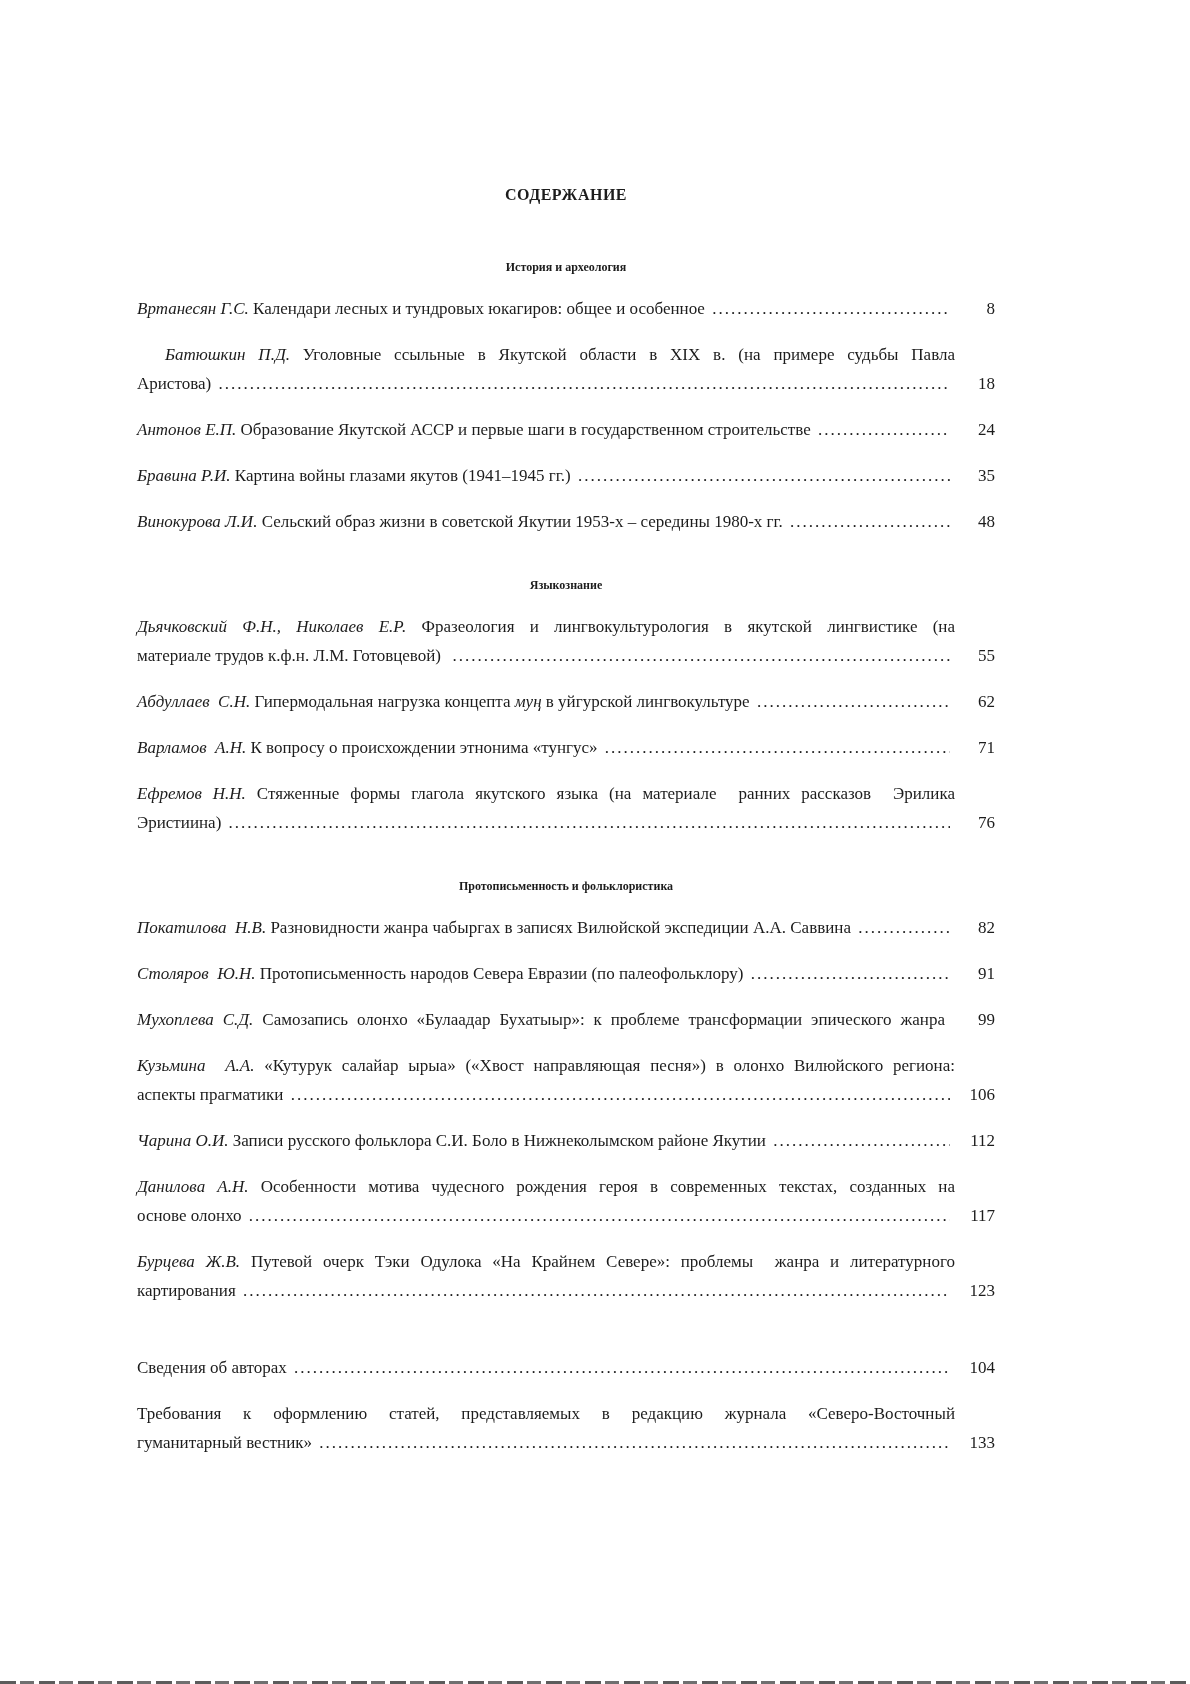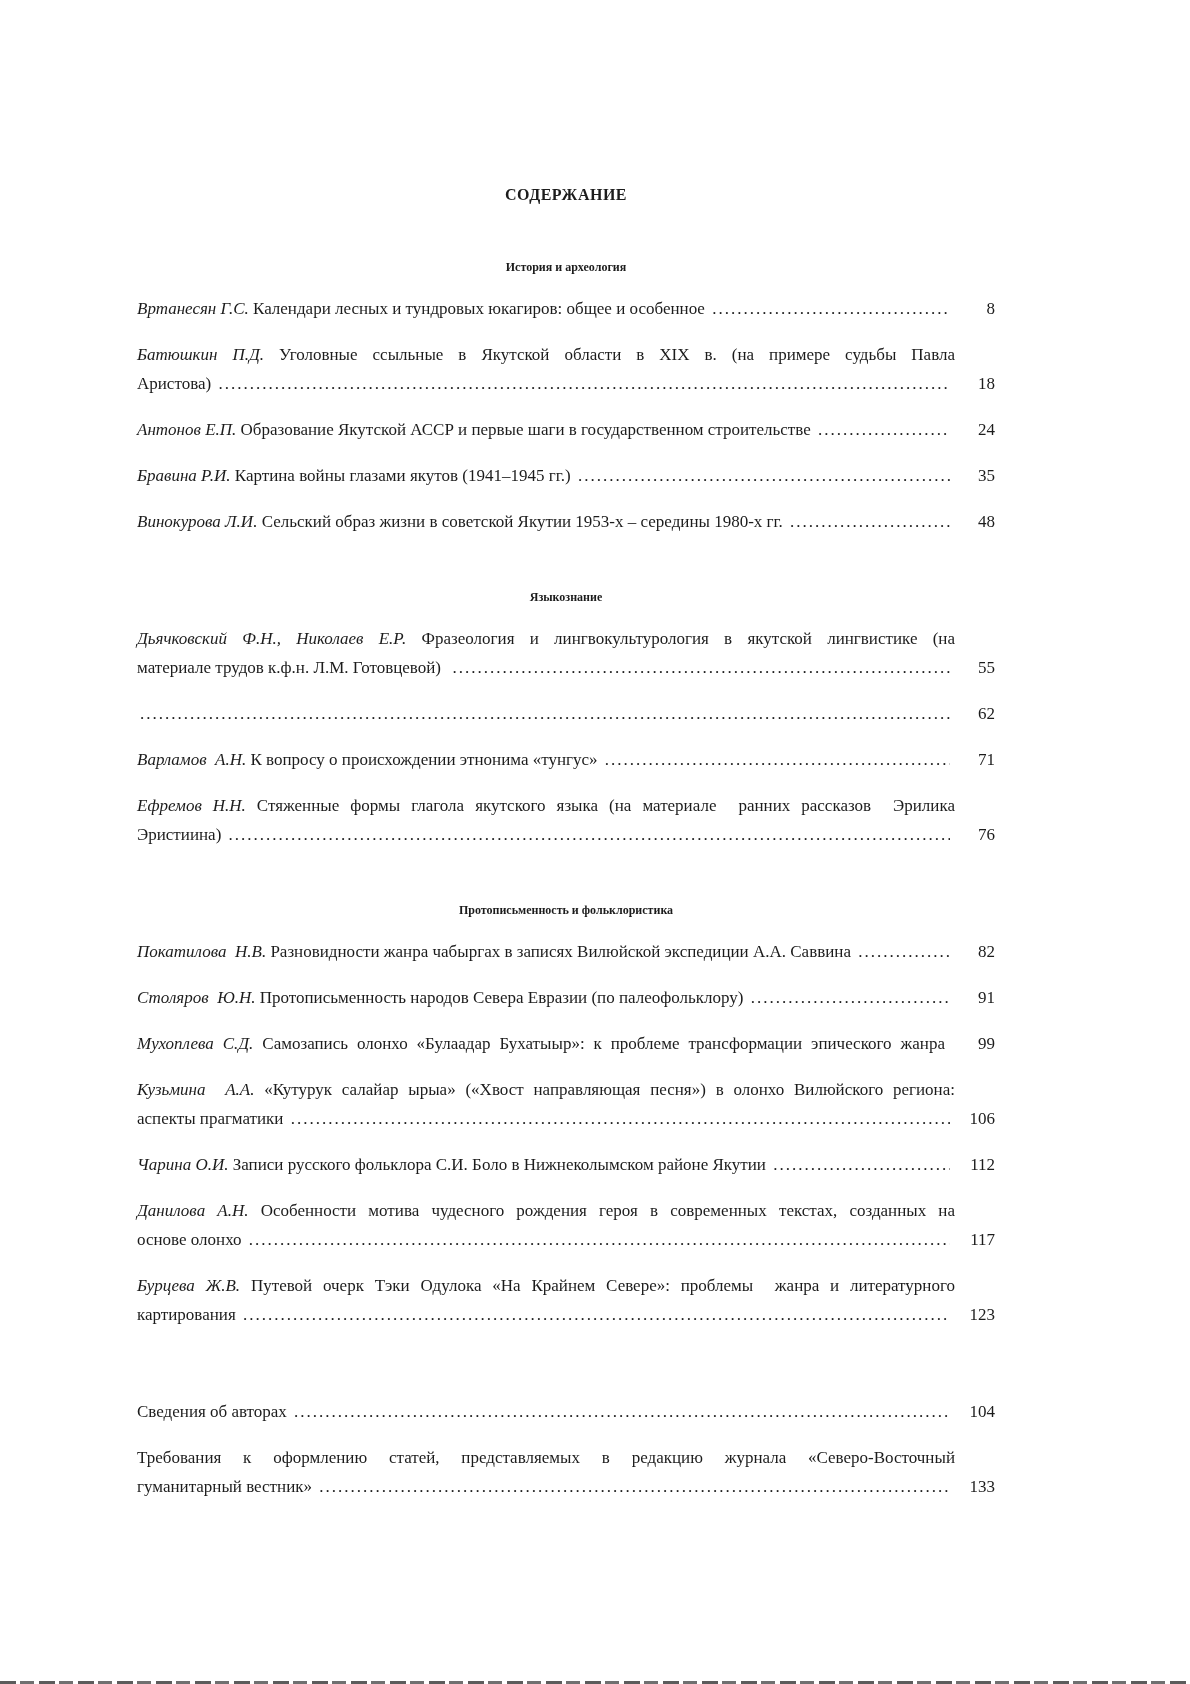--- a/index.html
+++ b/index.html
@@ -20,23 +20,23 @@
     left: 137px;
     width: 858px;
   }
   .doc-title {
     text-align: center;
     font-weight: bold;
     font-size: 16px;
     letter-spacing: 0.5px;
     line-height: 26px;
   }
-  .toc-section { margin-top: 48px; }
+  .toc-section { margin-top: 36px; }
   .toc-section.first { margin-top: 46px; }
-  .toc-section.backmatter { margin-top: 68px; }
+  .toc-section.backmatter { margin-top: 48px; }
   .section-heading {
     text-align: center;
     font-weight: bold;
     font-size: 12px;
     line-height: 26px;
     margin-bottom: 14px;
   }
   .toc-entry {
     display: flex;
     align-items: flex-end;
@@ -97,21 +97,21 @@
           <div class="entry-body">
             <div class="entry-line last-line">
               <span class="line-text"><span class="seg seg-italic">Вртанесян Г.С.</span><span class="seg"> Календари лесных и тундровых юкагиров: общее и особенное </span></span>
               <span class="dot-leader">................................................................................................................................................................................................................................................................................................................................................................................................................</span>
             </div>
           </div>
           <div class="page-num">8</div>
         </div>
         <div class="toc-entry">
           <div class="entry-body">
-            <div class="entry-line justified"><span class="seg seg-italic" style="white-space: pre-wrap;">Батюшкин П.Д.</span><span class="seg" style="white-space: pre-wrap;"> Уголовные ссыльные в Якутской области в XIX в. (на примере судьбы Павла</span></div>
+            <div class="entry-line justified"><span class="seg seg-italic" style="white-space: pre-wrap; margin-left: 28px;">Батюшкин П.Д.</span><span class="seg" style="white-space: pre-wrap;"> Уголовные ссыльные в Якутской области в XIX в. (на примере судьбы Павла</span></div>
             <div class="entry-line last-line">
               <span class="line-text"><span class="seg">Аристова) </span></span>
               <span class="dot-leader">................................................................................................................................................................................................................................................................................................................................................................................................................</span>
             </div>
           </div>
           <div class="page-num">18</div>
         </div>
         <div class="toc-entry">
           <div class="entry-body">
             <div class="entry-line last-line">
@@ -148,20 +148,21 @@
             <div class="entry-line last-line">
               <span class="line-text"><span class="seg">материале трудов к.ф.н. Л.М. Готовцевой)  </span></span>
               <span class="dot-leader">................................................................................................................................................................................................................................................................................................................................................................................................................</span>
             </div>
           </div>
           <div class="page-num">55</div>
         </div>
         <div class="toc-entry">
           <div class="entry-body">
             <div class="entry-line last-line">
+              <span class="line-text"><span class="seg seg-italic">Абдуллаев  С.Н.</span><span class="seg"> Гипермодальная нагрузка концепта </span><span class="seg seg-italic">муң</span><span class="seg"> в уйгурской лингвокультуре </span></span>
               <span class="dot-leader">................................................................................................................................................................................................................................................................................................................................................................................................................</span>
             </div>
           </div>
           <div class="page-num">62</div>
         </div>
         <div class="toc-entry">
           <div class="entry-body">
             <div class="entry-line last-line">
               <span class="line-text"><span class="seg seg-italic">Варламов  А.Н.</span><span class="seg"> К вопросу о происхождении этнонима «тунгус» </span></span>
               <span class="dot-leader">................................................................................................................................................................................................................................................................................................................................................................................................................</span>

